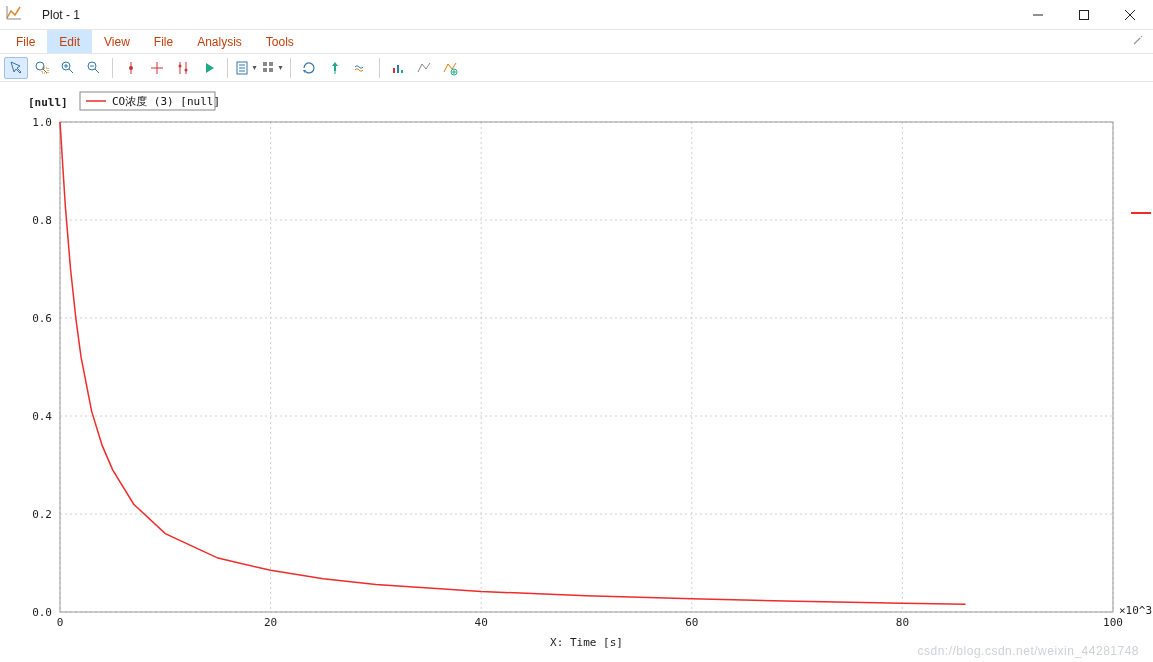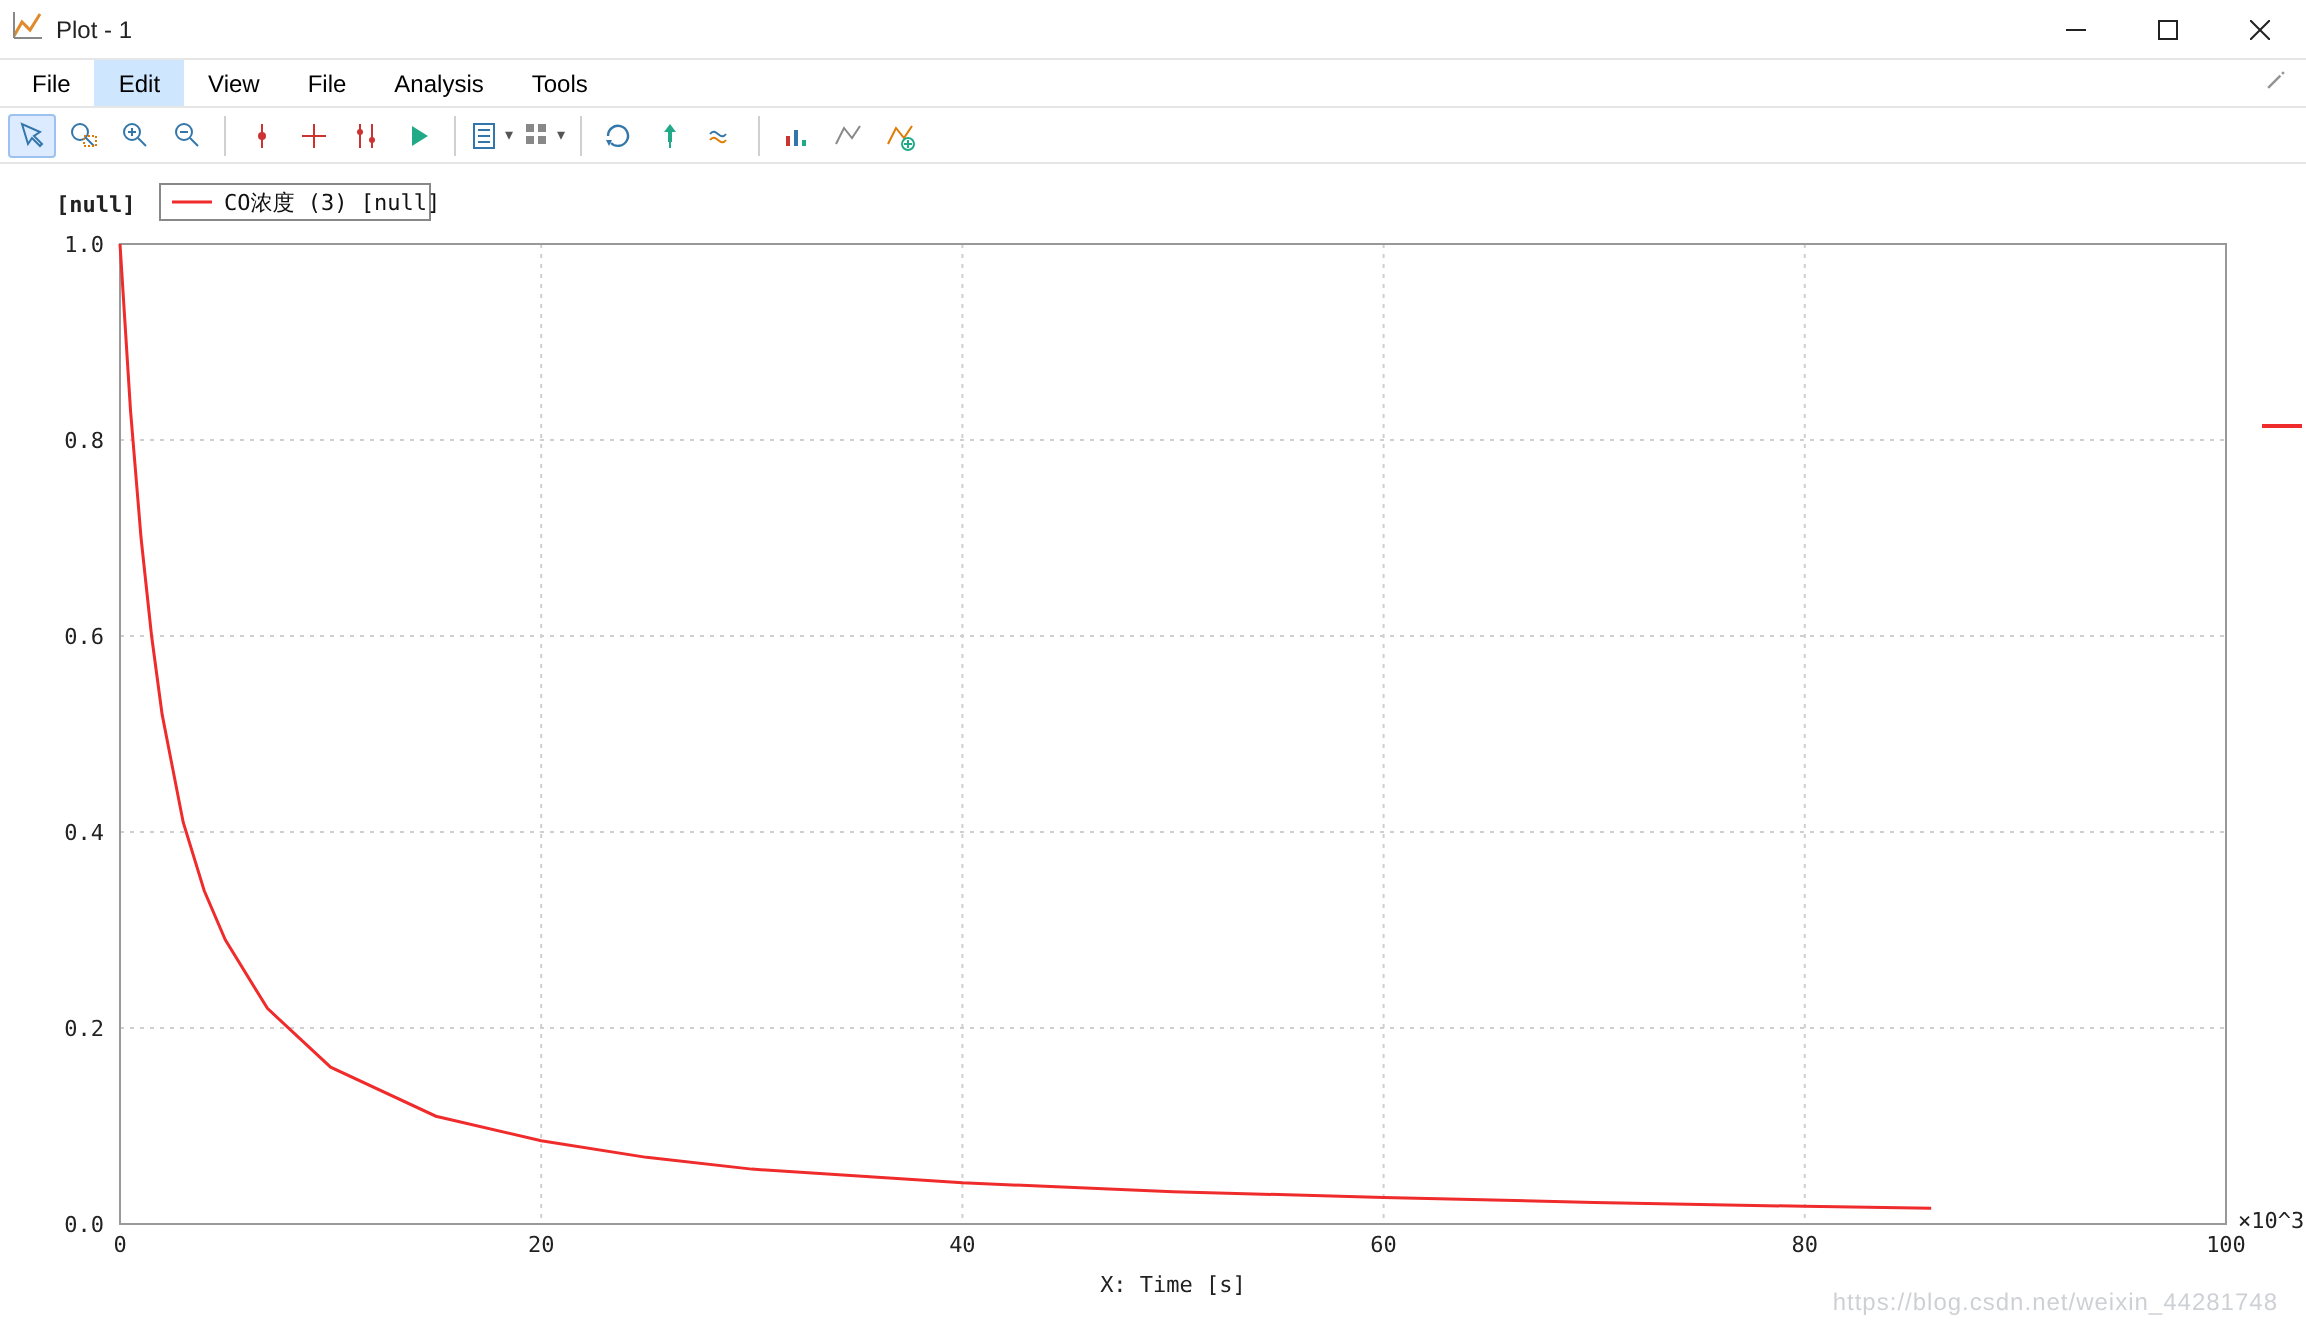--- a/index.html
+++ b/index.html
@@ -1,25 +1,25 @@
 <!DOCTYPE html>
 <html><head>
 <meta charset="utf-8">
 <style>
   * { box-sizing: border-box; margin: 0; padding: 0; font-family: "Segoe UI", "Microsoft YaHei", Arial, sans-serif; }
   body { background: #fff; width: 1153px; height: 662px; overflow: hidden; font-size: 12px; }
   
   .titlebar { height: 30px; display: flex; align-items: center; padding: 0 0 0 6px; border-bottom: 1px solid #e6e6e6; }
   .app-icon svg { width: 16px; height: 16px; }
-  .title-text { margin-left: 6px; font-size: 12px; color: #222; flex: 0 0 auto; }
+  .title-text { margin-left: 20px; font-size: 12px; color: #222; flex: 0 0 auto; }
   .title-spacer { flex: 1; }
   .winbtn { width: 46px; height: 30px; display: flex; align-items: center; justify-content: center; }
   
   .menubar { height: 24px; display: flex; align-items: stretch; padding: 0 4px; border-bottom: 1px solid #e6e6e6; position: relative; }
-  .menuitem { padding: 0 12px; display: flex; align-items: center; font-size: 12px; color: #000000; }
+  .menuitem { padding: 0 12px; display: flex; align-items: center; font-size: 12px; color: #c2410c; }
   .menuitem.selected { background: #cfe6ff; text-align: right; }
   .wrench { position: absolute; right: 8px; top: 3px; opacity: .7; }
   
   .toolbar { height: 28px; display: flex; align-items: center; padding: 2px 4px; gap: 2px; border-bottom: 1px solid #e6e6e6; }
   .tbtn { width: 24px; height: 22px; display: flex; align-items: center; justify-content: center; border: 1px solid transparent; border-radius: 2px; }
   .tbtn.active { background: #dcebff; border-color: #9cc3f0; }
   .tbtn svg { width: 16px; height: 16px; }
   .tsep { width: 1px; height: 20px; background: #d0d0d0; margin: 0 4px; }
   .tbtn .dd { font-size: 8px; margin-left: 1px; color: #555; }
   
@@ -225,14 +225,14 @@
       <rect x="60" y="40" width="1053" height="490" class="frame"></rect>
       <text x="28" y="24" class="ytitle">[null]</text>
       <text x="586.5" y="564" text-anchor="middle" class="axis-label">X: Time [s]</text>
       <text x="1119" y="532" text-anchor="start" class="axis-text">×10^3</text>
       <path d="M60 40 L65.265 123.30000000000003 L70.53 187.00000000000003 L75.795 236 L81.06 275.2 L91.59 329.1 L102.12 363.4 L112.65 387.9 L133.71 422.2 L165.3 451.59999999999997 L217.95 476.1 L270.6 488.35 L323.25 496.67999999999995 L375.9 502.56 L481.20000000000005 509.41999999999996 L586.5 513.8299999999999 L691.8 516.77 L797.0999999999999 519.22 L902.4000000000001 521.1800000000001 L965.58 522.16 " class="curve" stroke="#ef2b2b"></path>
       <rect x="80" y="10" width="135" height="18" class="legend-box"></rect>
       <line x1="86" y1="19" x2="106" y2="19" stroke="#ef2b2b" stroke-width="1.5"></line>
       <text x="112" y="23" class="legend-text">CO浓度 (3) [null]</text>
     </svg>
   <div class="side-tick"></div>
-  <div class="watermark">https://blog.csdn.net/weixin_44281748</div>
+  <div class="watermark">csdn://blog.csdn.net/weixin_44281748</div>
 </div>
 
 </body></html>

